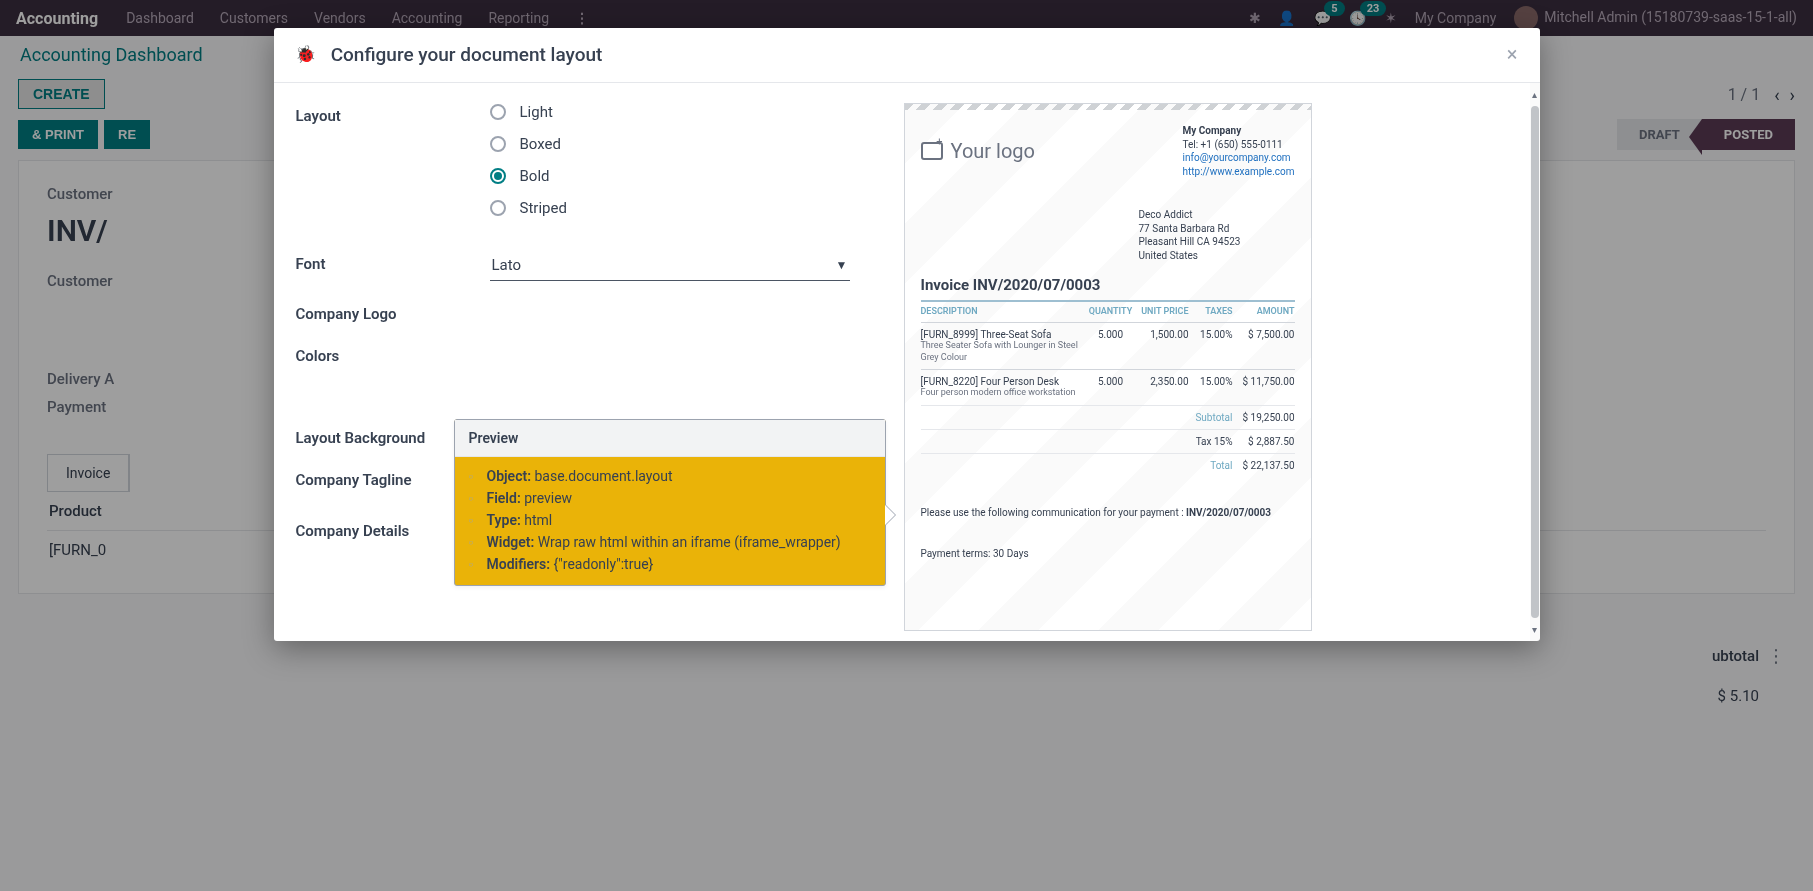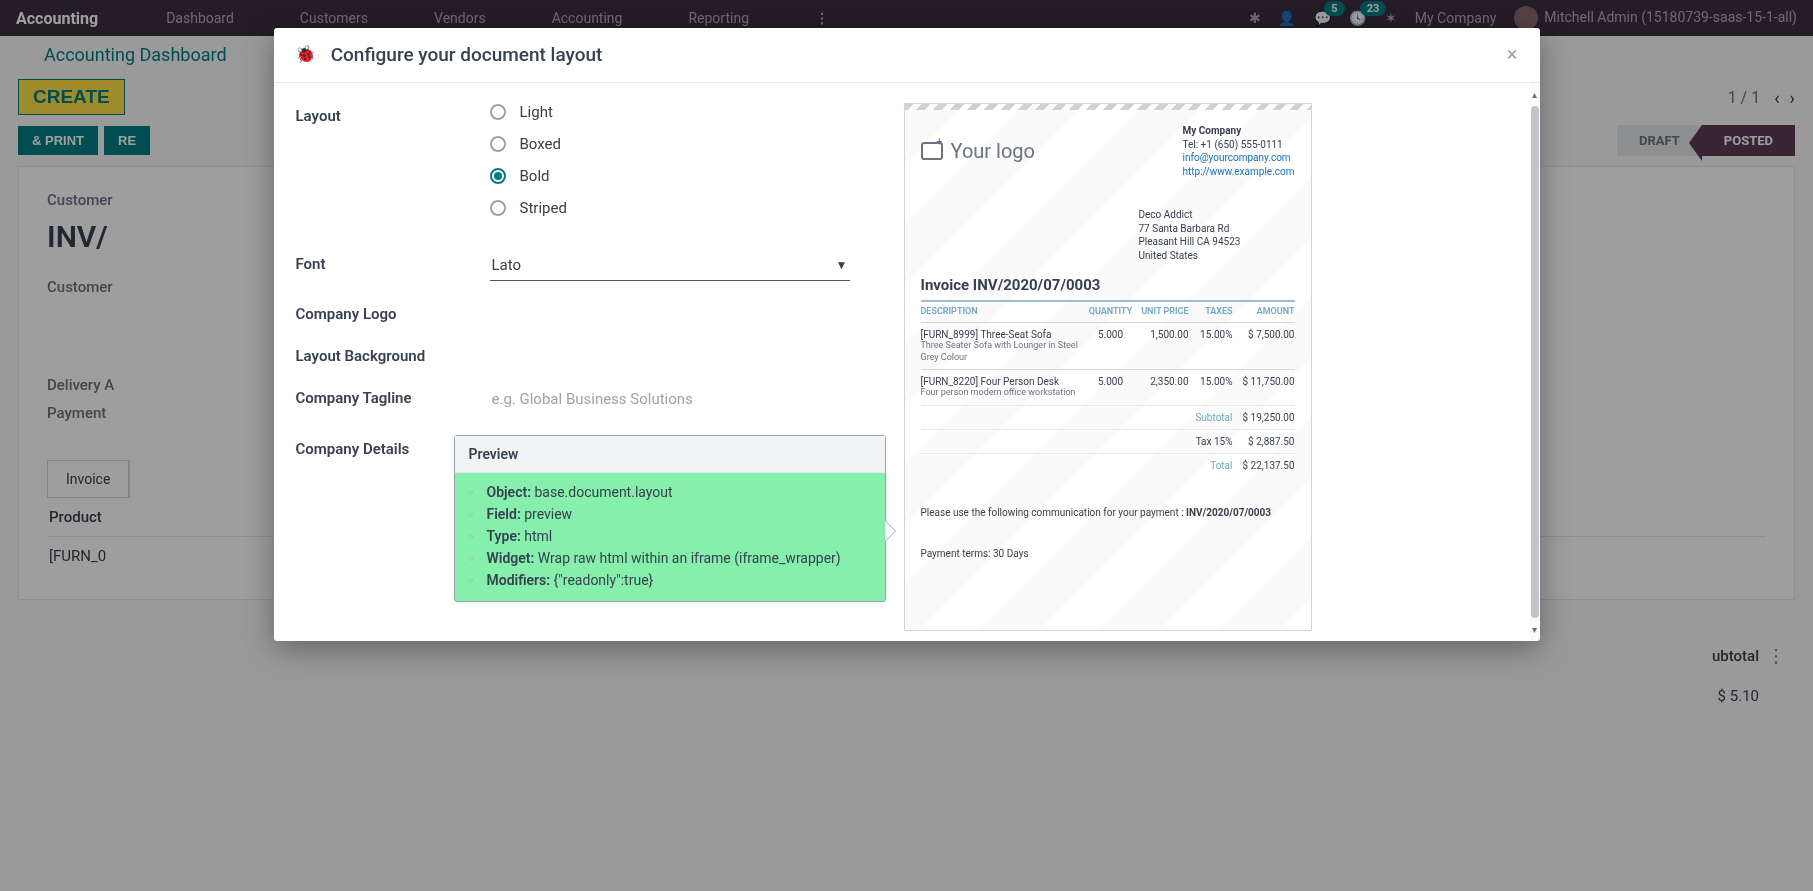--- a/index.html
+++ b/index.html
@@ -15,35 +15,34 @@
 
 
 .topbar {
   background: #3b2e3f;
   height: 36px;
   display: flex;
   align-items: center;
   padding: 0 16px;
   color: #b5a8b8;
   font-size: 14px;
-  gap: 40px;
 }
 .topbar .brand { color: #fff; font-weight: 700; margin-right: 28px; font-size: 16px;}
 .topbar .navitem { margin-right: 26px; }
 .topbar .right { margin-left: auto; display:flex; align-items:center; gap:18px;}
 .badge-pill { background:#017e84; color:#fff; border-radius:10px; padding:1px 7px; font-size:11px; font-weight:700;}
 .top-icon { font-size:14px; position:relative;}
 .top-icon .badge-pill { position:absolute; top:-9px; left:10px;}
 .avatar-circle { width:24px; height:24px; border-radius:50%; background:#8a6a6a; display:inline-block; vertical-align:middle; margin-right:6px;}
 
 
 .subheader { padding: 8px 20px; font-size:18px; color:#6b7280;}
-.subheader .link { color:#017e84;margin-left:24px;}
+.subheader .link { color:#017e84;}
 .toolbar { display:flex; align-items:center; padding: 6px 18px 10px; gap:4px;}
-.btn-outline-teal { border:1px solid #017e84; background:#fde047; color:#017e84; padding:6px 14px; font-weight:700; font-size:19px; text-transform:uppercase;}
+.btn-outline-teal { border:1px solid #017e84; background:#e5e5e5; color:#017e84; padding:6px 14px; font-weight:700; font-size:14px; text-transform:uppercase;}
 .btn-teal { background:#017e84; color:#fff; border:none; padding:7px 14px; font-weight:700; font-size:13px;}
 .toolbar-right { margin-left:auto; display:flex; align-items:center; gap:14px; color:#6b7280;}
 .pager-arrows { color:#374151; font-size:18px; display:flex; gap:10px;}
 .status-tabs { display:flex;}
 .status-tab { padding:8px 22px; font-size:13px; font-weight:700; color:#6b7280; background:#e5e7eb; position:relative;}
 .status-tab.active { background:#5b3a55; color:#fff;}
 .status-tab.active::before {
   content:''; position:absolute; left:-13px; top:0; border-top:18px solid transparent; border-bottom:18px solid transparent; border-right:13px solid #5b3a55;
 }
 
@@ -92,24 +91,24 @@
 .radio-circle.checked { border-color:#017e84;}
 .radio-circle.checked::after { content:''; position:absolute; inset:2px; background:#017e84; border-radius:50%;}
 .select-like { display:flex; justify-content:space-between; align-items:center; border-bottom:1px solid #4b5563; padding:5px 2px 6px; width:360px;}
 .select-like .caret { font-size:12px;}
 .placeholder-txt { color:#9ca3af; padding:5px 2px 8px; width:360px; }
 .company-details { line-height:1.7;}
 
 
 .popover {
   position:absolute;
-  left:180px; top:352px;
+  left:180px; top:336px;
   width:432px;
   border:1px solid #9ca3af;
-  background:#86efac;
+  background:#eab308;
   border-radius:3px;
   font-size:14px;
   color:#374151;
   box-shadow:0 2px 4px rgba(0,0,0,0.05);
   z-index:5;
 }
 .popover .pop-head { background:#f2f3f4; padding:10px 14px; font-weight:600; border-bottom:1px solid #e5e7eb;}
 .popover ul { list-style:none; padding:8px 14px 10px;}
 .popover li { padding:3px 0 3px 18px; position:relative;}
 .popover li::before { content:'○'; position:absolute; left:0; font-size:8px; top:7px; color:#9ca3af;}
@@ -283,20 +282,24 @@
             <span class="caret">▼</span>
           </div>
         </div>
       </div>
 
       <div class="form-row">
         <div class="flabel">Company Logo</div>
         <div class="fcontrol"></div>
       </div>
 
+      <div class="form-row" style="margin-bottom:60px;">
+        <div class="flabel">Colors</div>
+        <div class="fcontrol"></div>
+      </div>
 
       <div class="form-row">
         <div class="flabel">Layout Background</div>
         <div class="fcontrol"></div>
       </div>
 
       <div class="form-row">
         <div class="flabel">Company Tagline</div>
         <div class="fcontrol">
           <div class="placeholder-txt"><span>e.g. Global Business Solutions</span></div>

